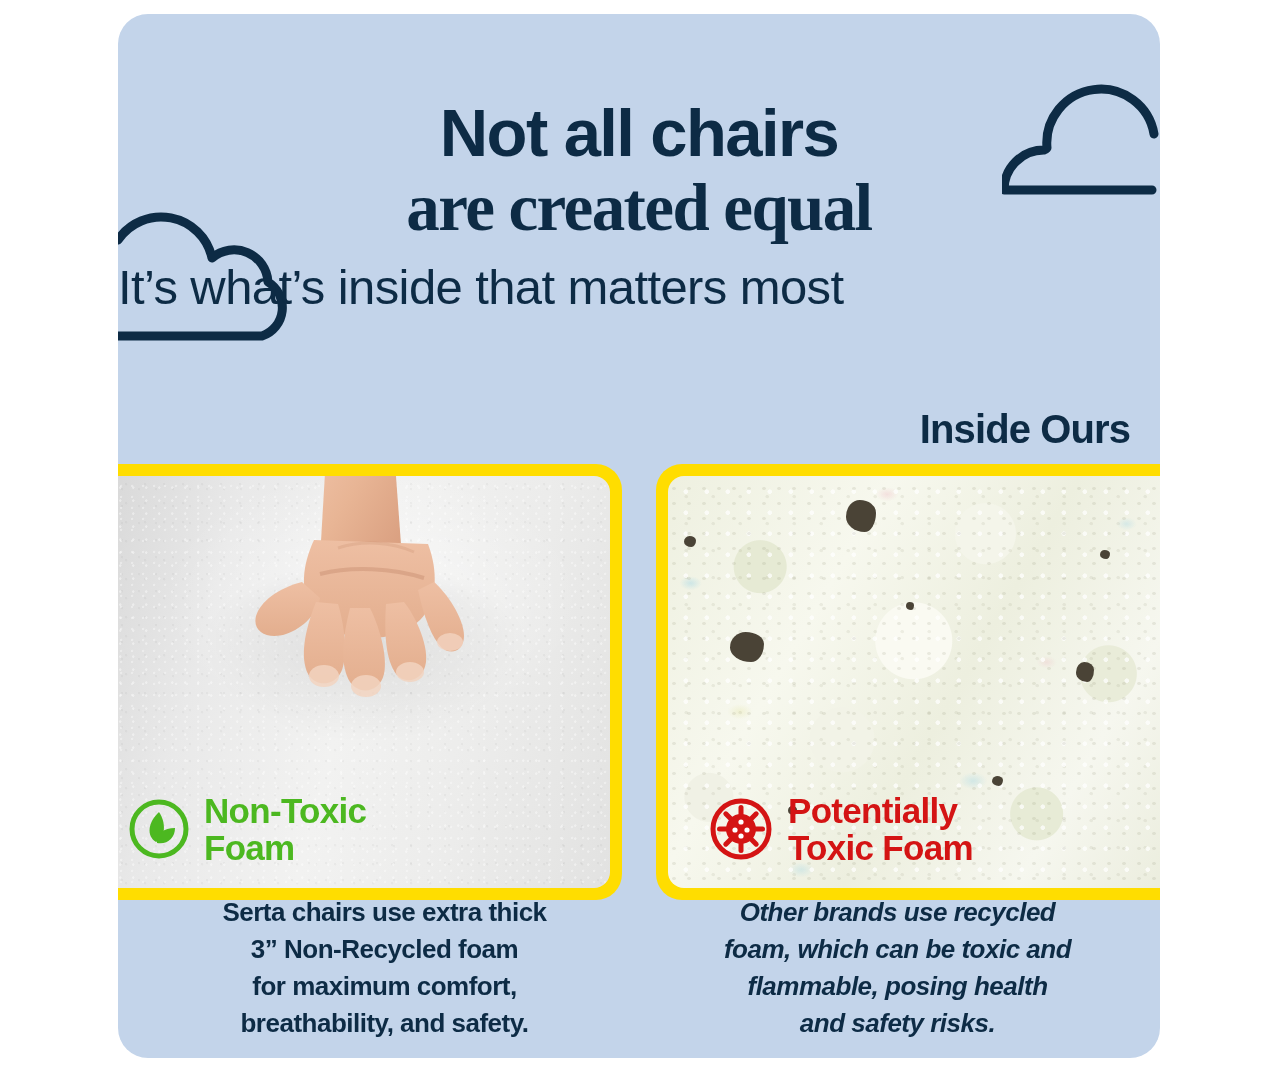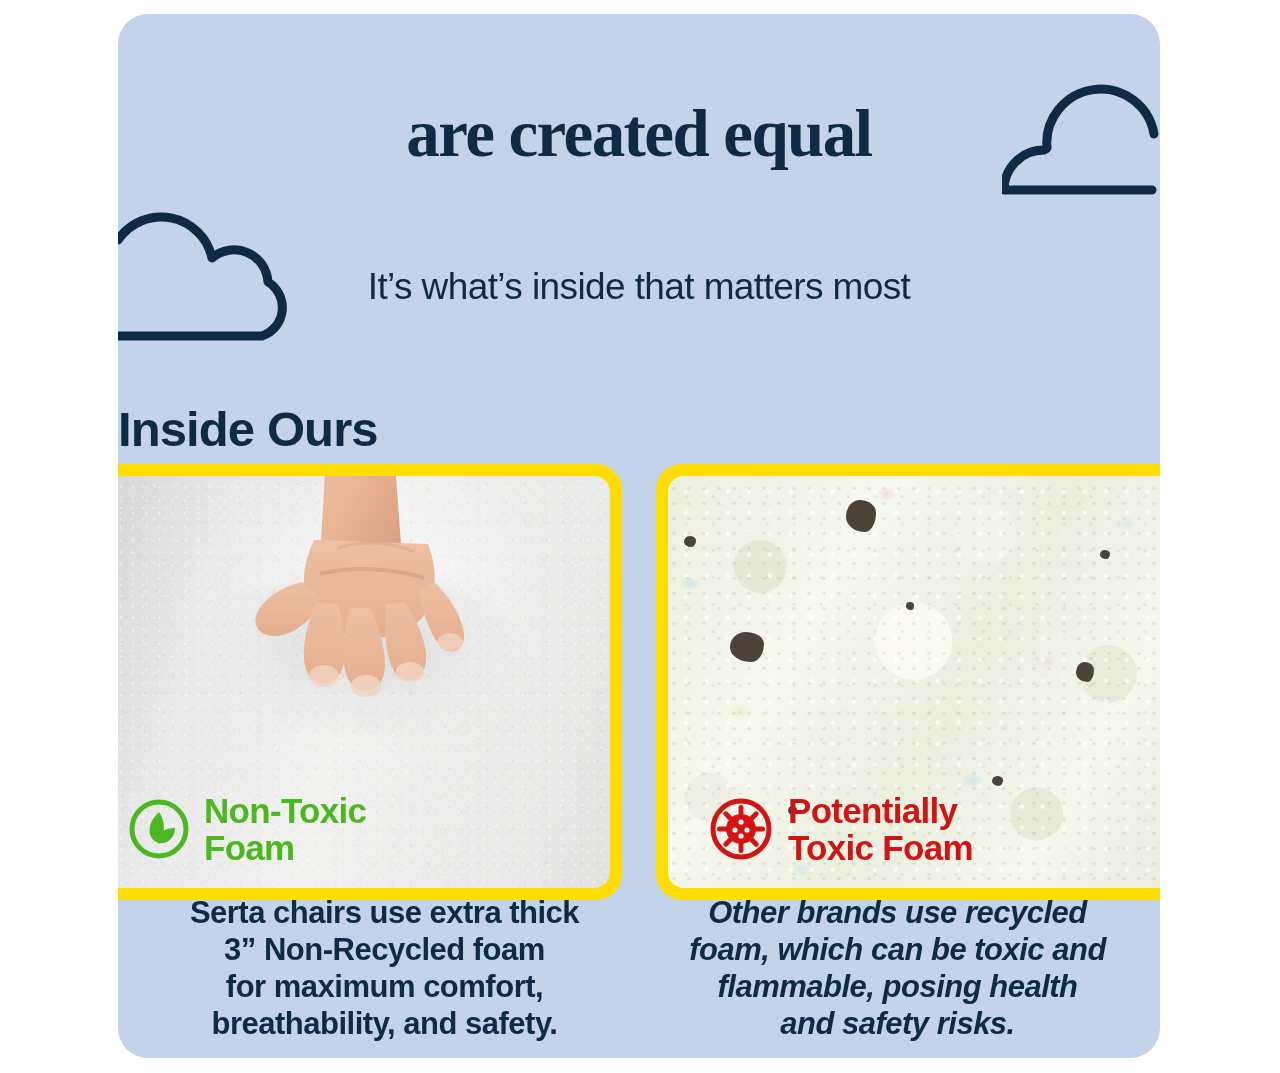--- a/index.html
+++ b/index.html
@@ -55,42 +55,42 @@
     letter-spacing: -1.6px;
   }
   .headline .l1 { display: block; }
   .headline .l2 { display: block; font-family: Liberation Serif, serif; }
 
   .subhead {
     position: absolute;
     left: 0;
     top: 250px;
     width: 100%;
-    text-align: center;
+    text-align: left;
     color: #0d2b45;
     font-weight: 400;
-    font-size: 37px;
+    font-size: 49px;
     line-height: 46px;
     letter-spacing: -0.6px;
   }
 
   
   .col-heads {
     position: absolute;
     left: 0;
     top: 389px;
     width: 100%;
     display: flex;
   }
   .col-head {
     flex: 1 1 50%;
-    text-align: left;
+    text-align: right;
     color: #0d2b45;
     font-weight: 800;
-    font-size: 49px;
+    font-size: 40px;
     line-height: 52px;
     letter-spacing: -0.9px;
   }
   .col-head.left  { padding-right: 30px; }
   .col-head.right { padding-left: 20px; }
 
   
   .panels {
     position: absolute;
     left: -4px;
@@ -229,21 +229,21 @@
     left: 0;
     top: 880px;
     width: 100%;
     display: flex;
   }
   .caption {
     flex: 1 1 50%;
     text-align: center;
     color: #0d2b45;
     font-weight: 700;
-    font-size: 31px;
+    font-size: 26px;
     line-height: 37px;
     letter-spacing: -0.5px;
     white-space: pre-line;
   }
   .caption.left  { padding: 0 24px 0 34px; }
   .caption.right { padding: 0 30px 0 24px; font-style: italic; }
 </style>
 </head>
 <body>
 
@@ -256,20 +256,21 @@
       </svg>
     </div>
 
     <div class="cloud cloud-left">
       <svg width="182" height="150" viewBox="0 0 182 150">
         <path d="M2 44 A52 52 0 0 1 96 62 A34 34 0 0 1 152 86 A30 30 0 0 1 146 140 H2" fill="none" stroke="#0d2b45" stroke-width="9" stroke-linecap="round" stroke-linejoin="round"></path>
       </svg>
     </div>
 
     <div class="headline">
+      <span class="l1">Not all chairs</span>
       <span class="l2">are created equal</span>
     </div>
 
     <div class="subhead">It’s what’s inside that matters most</div>
 
     <div class="col-heads">
       <div class="col-head left">Inside Ours</div>
     </div>
 
     <div class="panels">

